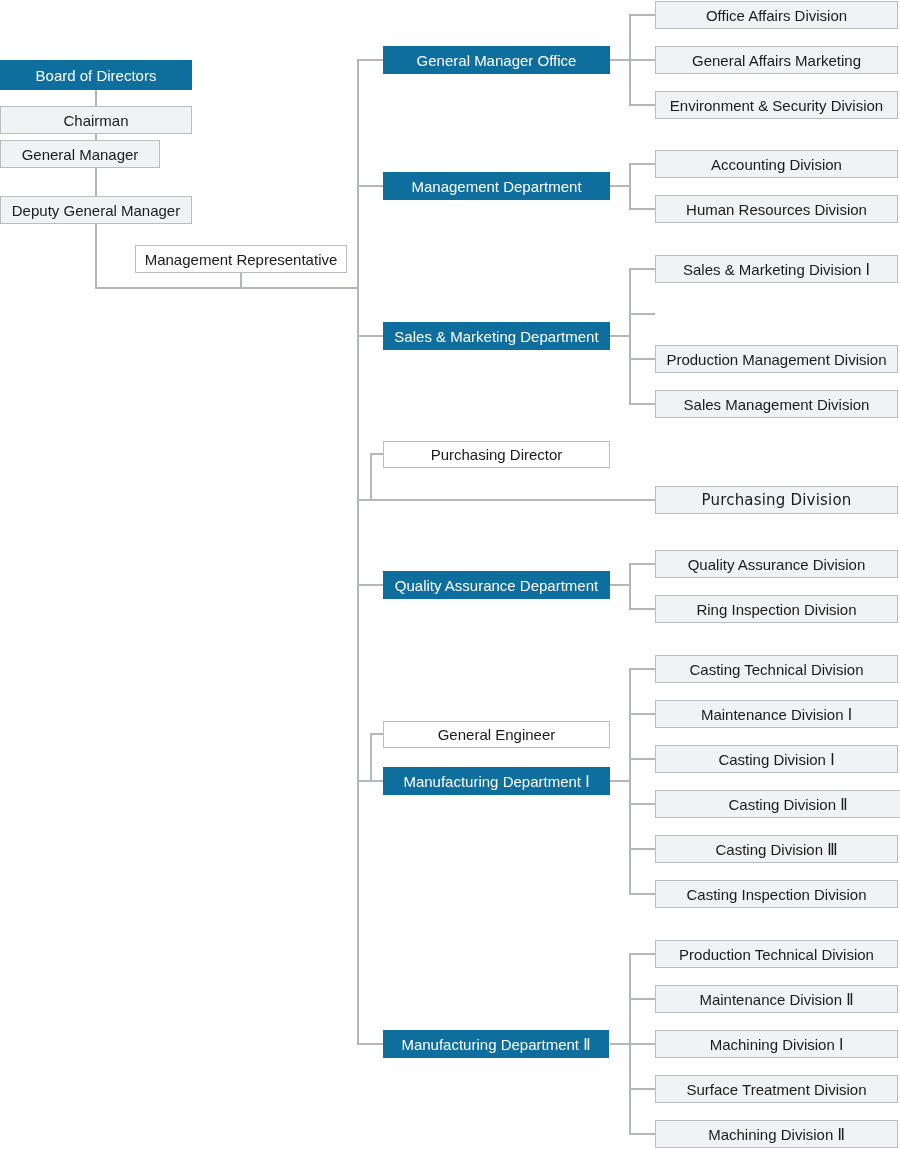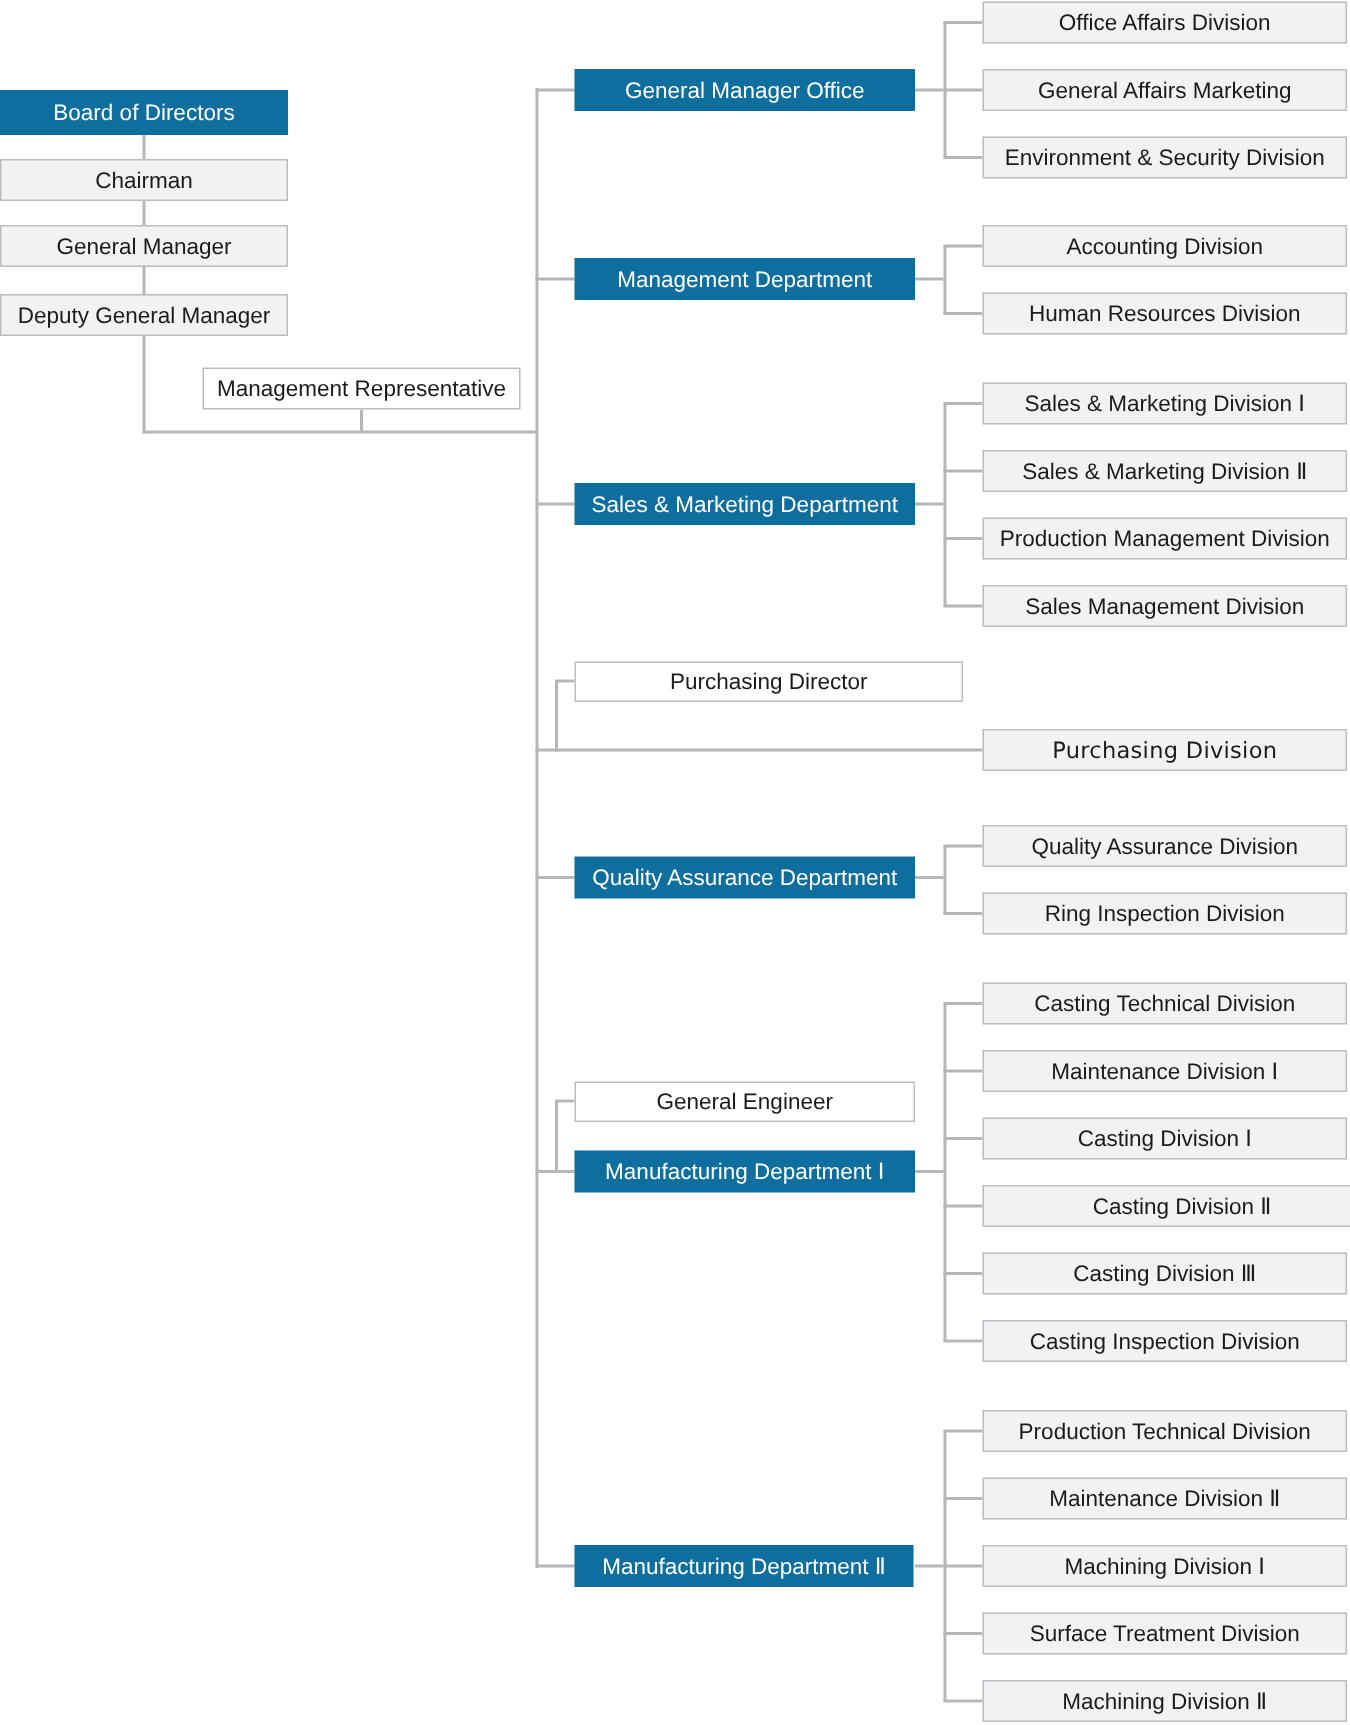--- a/index.html
+++ b/index.html
@@ -103,42 +103,41 @@
   <div class="hl" style="left:610px;top:1043px;width:19px"></div>
   <div class="vl" style="left:629px;top:954px;height:180px"></div>
   <div class="hl" style="left:629px;top:953px;width:26px"></div>
   <div class="hl" style="left:629px;top:998px;width:26px"></div>
   <div class="hl" style="left:629px;top:1043px;width:26px"></div>
   <div class="hl" style="left:629px;top:1088px;width:26px"></div>
   <div class="hl" style="left:629px;top:1133px;width:26px"></div>
 
   <div class="box primary" style="left:0;top:60px;width:192px;height:30px">Board of Directors</div>
   <div class="box fill" style="left:0;top:106px;width:192px;height:28px">Chairman</div>
-  <div class="box fill" style="left:0;top:150px;width:192px;height:28px">General Manager</div>
+  <div class="box fill" style="left:0;top:140px;width:160px;height:28px">General Manager</div>
   <div class="box fill" style="left:0;top:196px;width:192px;height:28px">Deputy General Manager</div>
   <div class="box outline" style="left:135px;top:245px;width:212px;height:28px">Management Representative</div>
 
   <div class="box primary" style="left:383px;top:46px;width:227px;height:28px">General Manager Office</div>
   <div class="box primary" style="left:383px;top:172px;width:227px;height:28px">Management Department</div>
   <div class="box primary" style="left:383px;top:322px;width:227px;height:28px">Sales &amp; Marketing Department</div>
-  <div class="box outline" style="left:383px;top:441px;width:259px;height:27px">Purchasing Director</div>
+  <div class="box outline" style="left:383px;top:441px;width:227px;height:27px">Purchasing Director</div>
   <div class="box primary" style="left:383px;top:571px;width:227px;height:28px">Quality Assurance Department</div>
   <div class="box outline" style="left:383px;top:721px;width:227px;height:27px">General Engineer</div>
   <div class="box primary" style="left:383px;top:767px;width:227px;height:28px">Manufacturing Department Ⅰ</div>
   <div class="box primary" style="left:383px;top:1030px;width:226px;height:28px">Manufacturing Department Ⅱ</div>
 
   <div class="box fill" style="left:655px;top:1px;width:243px;height:28px">Office Affairs Division</div>
   <div class="box fill" style="left:655px;top:46px;width:243px;height:28px">General Affairs Marketing</div>
   <div class="box fill" style="left:655px;top:91px;width:243px;height:28px">Environment &amp; Security Division</div>
 
   <div class="box fill" style="left:655px;top:150px;width:243px;height:28px">Accounting Division</div>
   <div class="box fill" style="left:655px;top:195px;width:243px;height:28px">Human Resources Division</div>
 
   <div class="box fill" style="left:655px;top:255px;width:243px;height:28px">Sales &amp; Marketing Division Ⅰ</div>
-  <div class="box fill" style="left:655px;top:300px;width:243px;height:28px">Sales &amp; Marketing Division Ⅱ</div>
   <div class="box fill" style="left:655px;top:345px;width:243px;height:28px">Production Management Division</div>
   <div class="box fill" style="left:655px;top:390px;width:243px;height:28px">Sales Management Division</div>
 
   <div class="box fill alt-font" style="left:655px;top:486px;width:243px;height:28px">Purchasing Division</div>
 
   <div class="box fill" style="left:655px;top:550px;width:243px;height:28px">Quality Assurance Division</div>
   <div class="box fill" style="left:655px;top:595px;width:243px;height:28px">Ring Inspection Division</div>
 
   <div class="box fill" style="left:655px;top:655px;width:243px;height:28px">Casting Technical Division</div>
   <div class="box fill" style="left:655px;top:700px;width:243px;height:28px">Maintenance Division Ⅰ</div>

